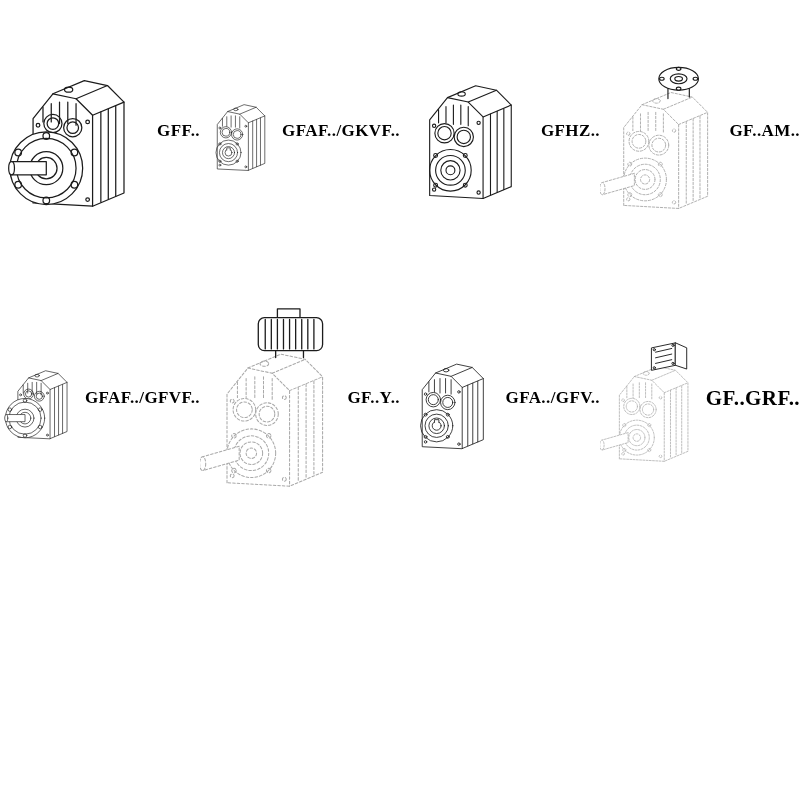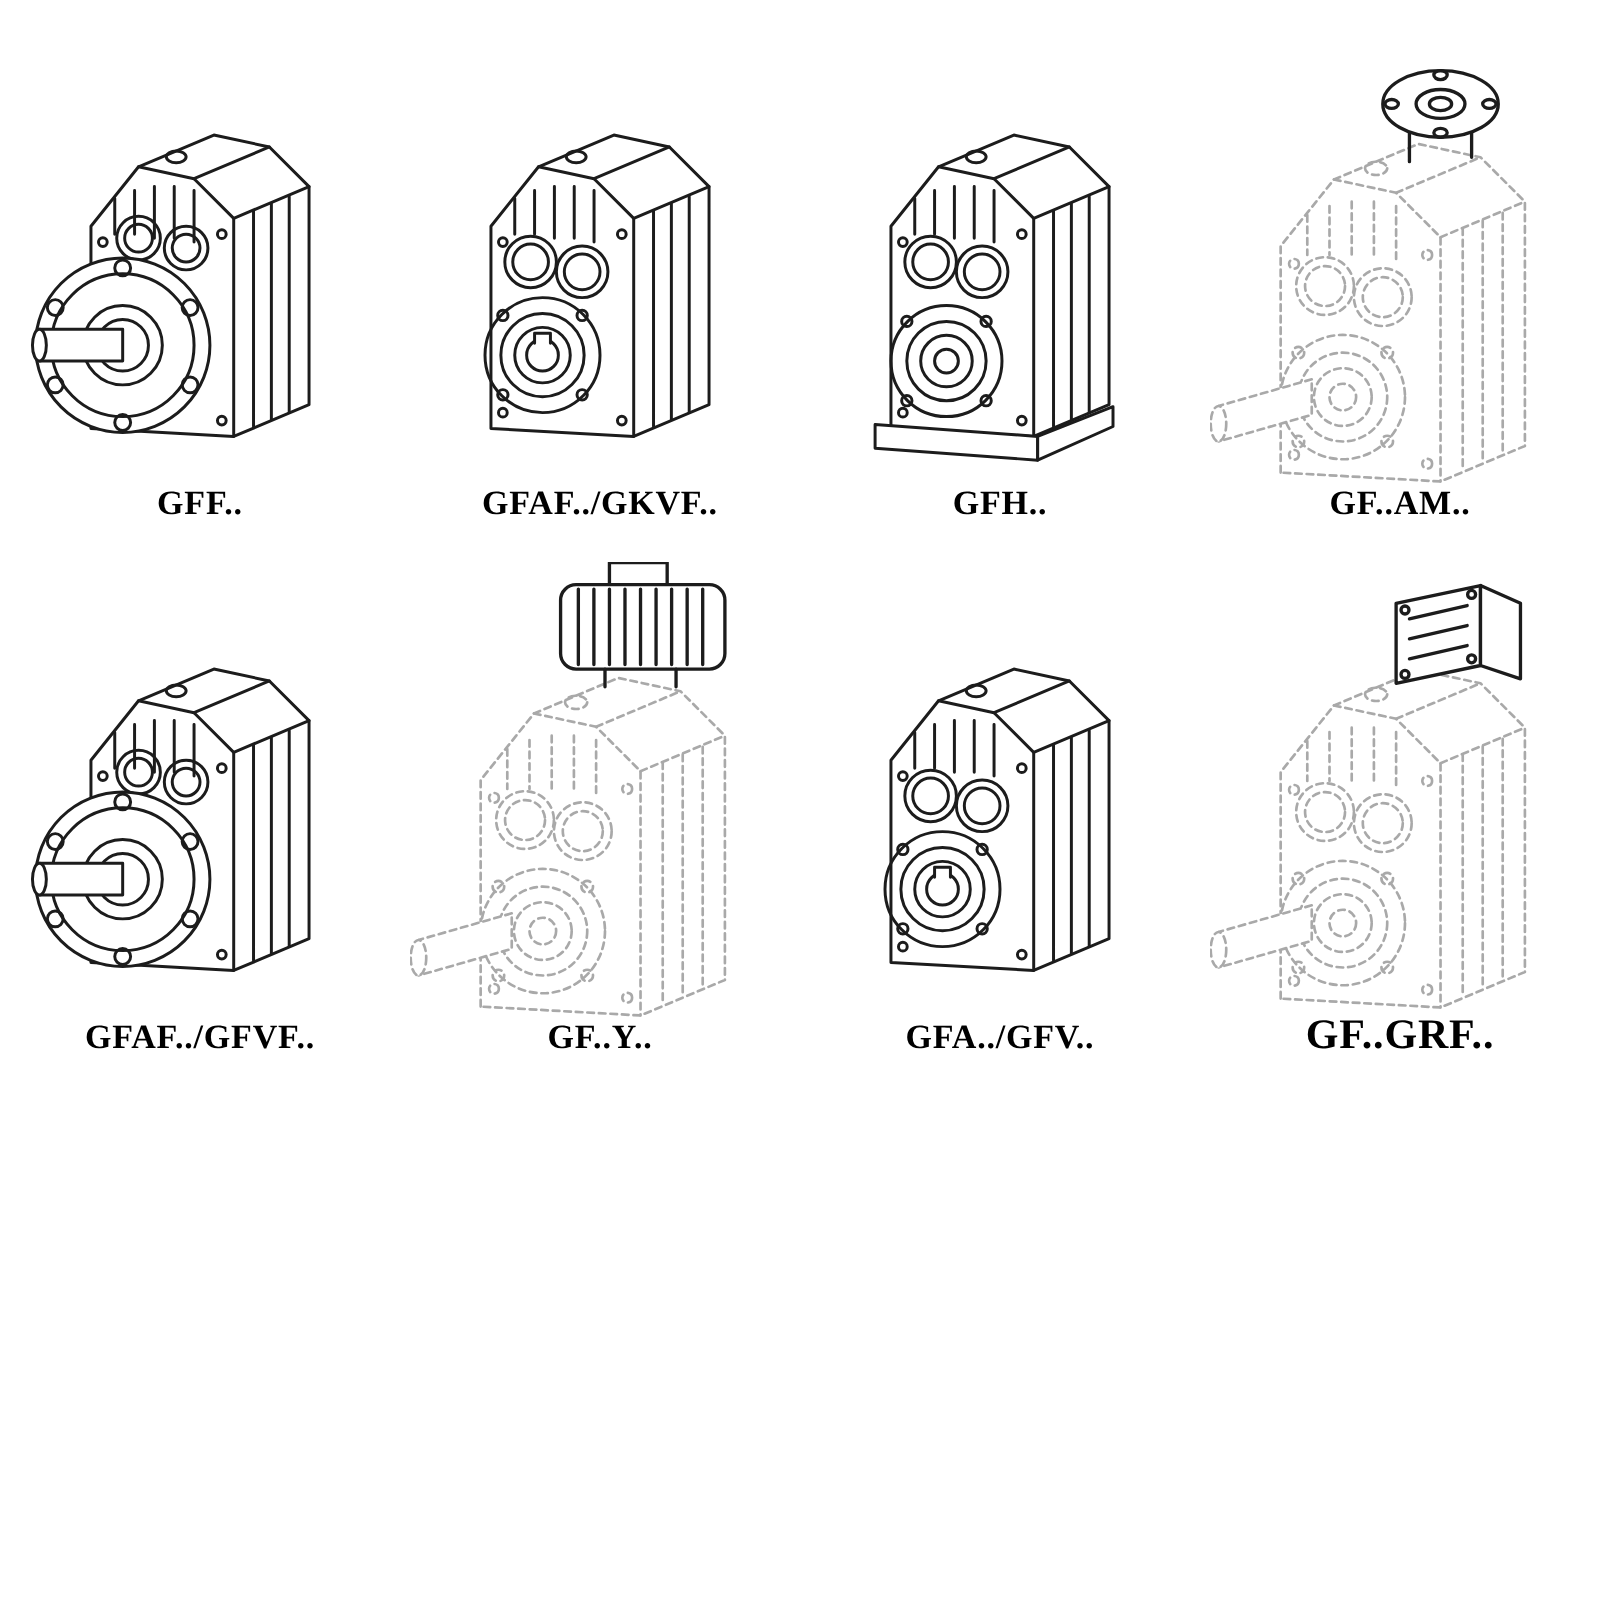--- a/index.html
+++ b/index.html
@@ -10,21 +10,21 @@
     font-family:"Liberation Serif", serif;
     overflow:hidden;
   }
   .catalog {
     display:grid;
     grid-template-columns:repeat(4,200px);
     grid-template-rows:267px 267px 266px;
     width:800px; height:800px;
   }
   .cell {
-    display:flex; flex-direction:column; align-items:center;
+    display:flex; flex-direction:row; align-items:center;
     justify-content:flex-end; padding-bottom:5px;
   }
   .cell svg { width:190px; height:228px; display:block; }
   .label {
     font-weight:bold; font-size:17px; color:#000;
     letter-spacing:.4px; line-height:1.1; margin-top:1px;
     white-space:nowrap;
   }
   .label-lg { font-size:21px;font-family:Liberation Serif, serif; }
   .framed { outline:1px solid var(--frame); outline-offset:-3px; }
@@ -172,31 +172,30 @@
 
   <div class="cell">
     <svg viewBox="0 0 190 230">
       <use href="#gb-body"></use>
       <use href="#gb-eyes"></use>
       <use href="#gb-hollow"></use>
     </svg>
     <div class="label">GFAF../GKVF..</div>
   </div>
 
-
-
-  <div class="cell">
-    <svg viewBox="0 0 190 230">
-      <use href="#gb-body"></use>
-      <use href="#gb-feet"></use>
+  <div class="cell">
+    <svg viewBox="0 0 190 230">
+      <use href="#gb-body"></use>
       <use href="#gb-eyes"></use>
       <use href="#gb-hub"></use>
     </svg>
-    <div class="label">GFH..</div>
-  </div>
+    <div class="label">GFHZ..</div>
+  </div>
+
+
 
 
   <div class="cell">
     <svg viewBox="0 0 190 230">
       <g transform="translate(-10,-2) scale(1.12)">
         <use class="ghost" href="#gb-body"></use>
         <use class="ghost" href="#gb-eyes"></use>
         <use class="ghost" href="#gb-hub"></use>
         <use class="ghost" href="#gb-shaft-ghost"></use>
         <use href="#gb-am"></use>

